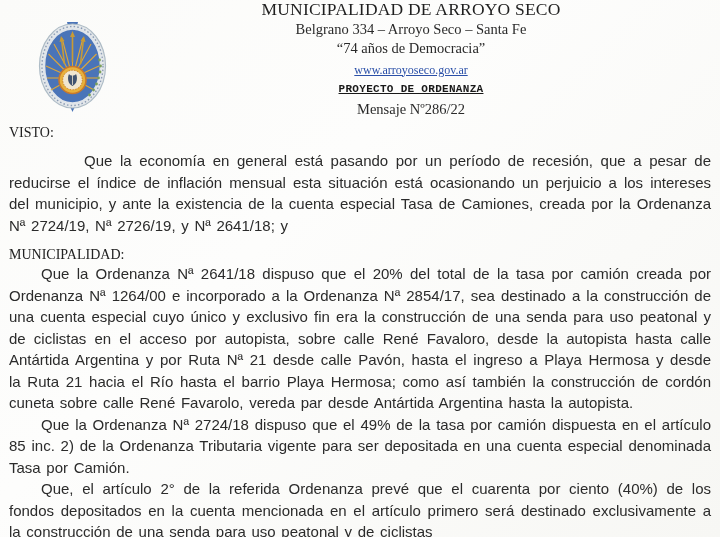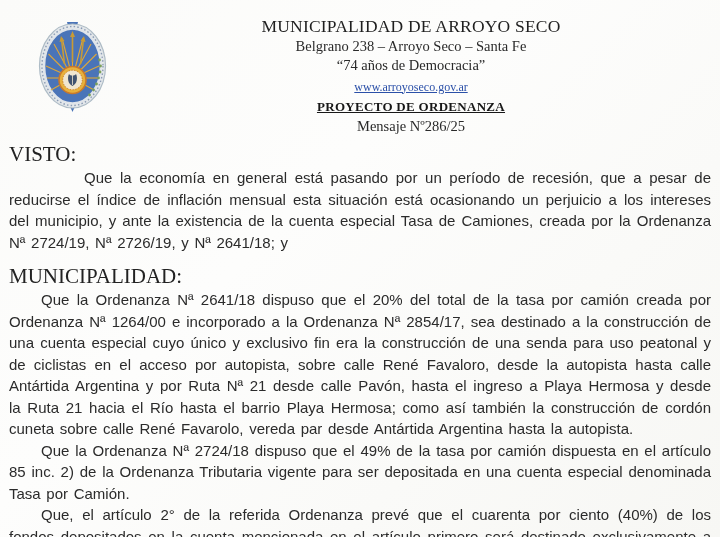--- a/index.html
+++ b/index.html
@@ -11,21 +11,20 @@
   .page{
     position:relative;
     width:720px;height:537px;
     background:linear-gradient(135deg,#fbfbf9 0%,#fdfdfc 40%,#f7f7f4 100%);
     color:#262626;
     box-sizing:border-box;
   }
   
   .letterhead{
     position:relative;
-    padding-top:17px;
     min-height:112px;
   }
   .crest{
     position:absolute;
     left:37px; top:20px;
     width:71px; height:93px;
   }
   .head-text{
     margin-left:116px;
     width:590px;
@@ -43,50 +42,51 @@
     color:#2a2a2a;
   }
   .site{
     display:inline-block;
     font-size:12px;
     color:#2b50a8;
     text-decoration:underline;
     cursor:pointer;
   }
   .doc-type{
-    font-size:13px;
+    font-size:11px;
     font-weight:bold;
     text-decoration:underline;
     letter-spacing:.3px;
     color:#181818;
+    font-family:Liberation Mono, monospace;
   }
   
   .doc-body{
     padding:0 9px;
   }
   .section-label{
     font-family:"Liberation Serif", serif;
-    font-size:21px;
+    font-size:14px;
     color:#222;
     margin:0;
   }
   .label-visto{ margin-top:6px; }
   .label-considerando{ margin-top:11px; }
   p.para{
     margin:0;
     font-size:15px;
     line-height:21.5px;
     text-align:justify;
     color:#2b2b2b;
     word-spacing:1.5px;
   }
   p.indent-lg{ text-indent:75px; }
   p.indent-sm{ text-indent:32px; }
   p.gap-blank{ }
-  p.gap-first{ }
+  p.gap-first{ margin-top:9px; }
 </style>
 </head>
 <body>
 
 <div class="page">
 
   <div class="letterhead">
 
     <svg class="crest" viewBox="0 0 71 93" aria-hidden="true">
 
@@ -141,27 +141,27 @@
         <circle cx="63" cy="52" r="1.4"></circle>
           <circle cx="61.5" cy="58" r="1.4"></circle>
         <circle cx="59.5" cy="64" r="1.4"></circle>
           <circle cx="56.5" cy="70" r="1.4"></circle>
         <circle cx="52.5" cy="75" r="1.4"></circle>
       </g>
     </svg>
 
     <div class="head-text">
       <div class="org-name">MUNICIPALIDAD DE ARROYO SECO</div>
-      <div class="addr">Belgrano 238 – Arroyo Seco – Santa Fe</div>
+      <div class="addr">Belgrano 334 – Arroyo Seco – Santa Fe</div>
       <div class="motto">“74 años de Democracia”</div>
       <div>
         <span class="site">www.arroyoseco.gov.ar</span>
       </div>
       <div class="doc-type">PROYECTO DE ORDENANZA</div>
-      <div class="msg">Mensaje Nº286/25</div>
+      <div class="msg">Mensaje Nº286/22</div>
     </div>
   </div>
 
   <div class="doc-body">
 
     <div class="section-label label-visto">VISTO:</div>
 
     <p class="para indent-lg gap-first">Que la economía en general está pasando por un período de recesión, que a pesar de reducirse el índice de inflación mensual esta situación está ocasionando un perjuicio a los intereses del municipio, y ante la existencia de la cuenta especial Tasa de Camiones, creada por la Ordenanza Nª 2724/19,  Nª 2726/19, y  Nª 2641/18; y</p>
 
     <div class="section-label label-considerando">MUNICIPALIDAD:</div>

